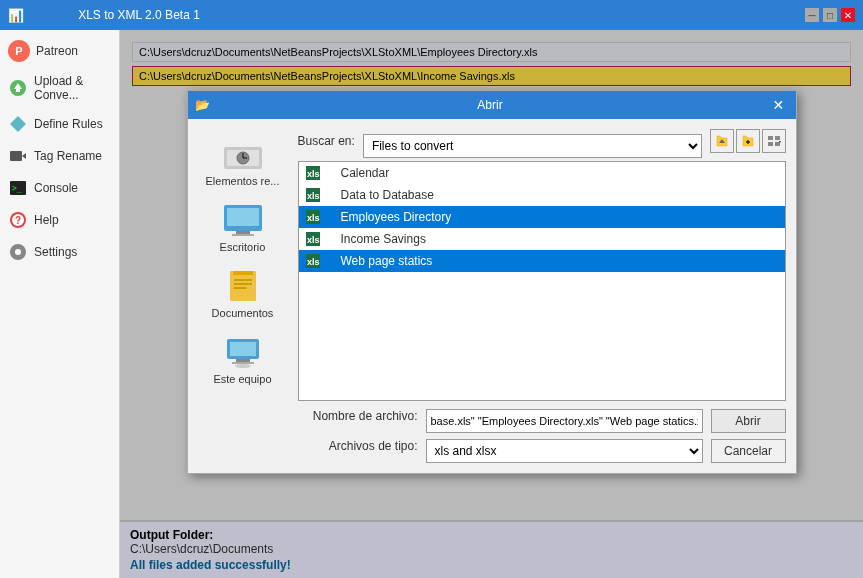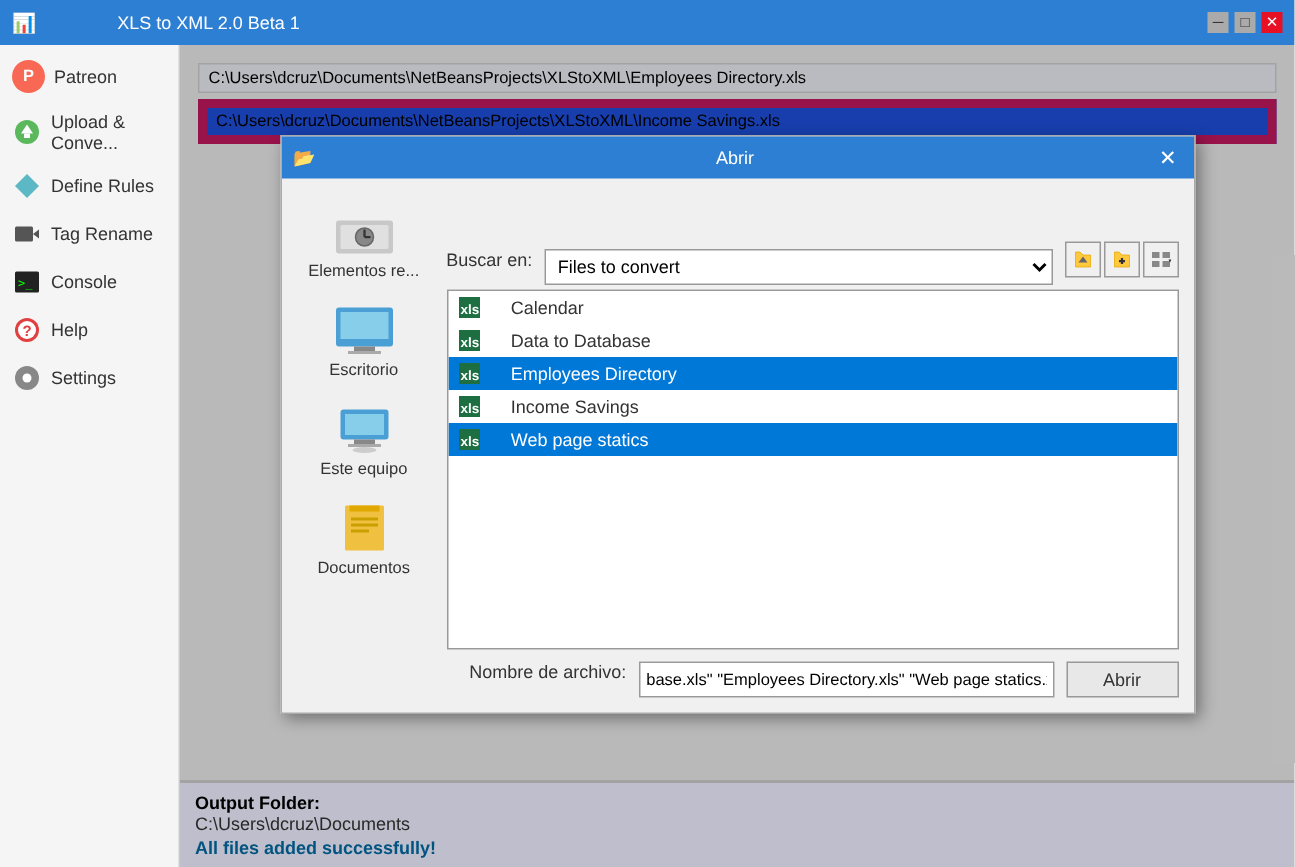--- a/index.html
+++ b/index.html
@@ -190,21 +190,20 @@
       font-size: 11px;
       color: #333;
     }
 
     
     .dialog-right {
       flex: 1;
       display: flex;
       flex-direction: column;
       gap: 8px;
-      margin-top: 32px;
     }
 
     
     .dialog-toolbar {
       display: flex;
       align-items: center;
       gap: 8px;
     }
 
     .buscar-label {
@@ -409,21 +408,21 @@
         </div>
         <span>Settings</span>
       </div>
     </div>
 
     <div class="main-content" style="position:relative;">
 
       <div style="background:#e8eaf0; border:1px solid #ccc; padding:3px 6px; margin-bottom:4px; font-size:11px;">
         <span>C:\Users\dcruz\Documents\NetBeansProjects\XLStoXML\Employees Directory.xls</span>
       </div>
-      <div style="background:#1d4ed8; border:6px solid #be185d; padding:3px 6px; margin-bottom:4px; font-size:11px;">
+      <div style="background:#fde047; border:1px solid #be185d; padding:3px 6px; margin-bottom:4px; font-size:11px;">
         <span>C:\Users\dcruz\Documents\NetBeansProjects\XLStoXML\Income Savings.xls</span>
       </div>
 
       <div style="position:absolute; bottom:0; left:0; right:0; background:#eeeeff; border-top:2px solid #ccc; padding:6px 10px;">
         <div style="font-weight:bold; font-size:12px;">Output Folder:</div>
         <div style="font-size:12px; color:#333;">C:\Users\dcruz\Documents</div>
         <div style="color:#0369a1; font-weight:bold; font-size:12px; margin-top:2px;">All files added successfully!</div>
       </div>
 
       <div class="dialog-overlay">
@@ -455,38 +454,38 @@
                   <rect x="2" y="2" width="38" height="26" rx="2" fill="#4a9fd5"></rect>
                   <rect x="5" y="5" width="32" height="18" fill="#87ceeb"></rect>
                   <rect x="14" y="28" width="14" height="3" fill="#888"></rect>
                   <rect x="10" y="31" width="22" height="2" fill="#aaa"></rect>
                 </svg>
                 <span>Escritorio</span>
               </div>
 
               <div class="dialog-nav-item">
                 <svg width="42" height="34" viewBox="0 0 42 34">
+                  <rect x="8" y="2" width="26" height="30" rx="1" fill="#f0c040"></rect>
+                  <rect x="11" y="2" width="20" height="4" fill="#e0a800"></rect>
+                  <rect x="12" y="10" width="18" height="2" fill="#c8a000"></rect>
+                  <rect x="12" y="14" width="18" height="2" fill="#c8a000"></rect>
+                  <rect x="12" y="18" width="12" height="2" fill="#c8a000"></rect>
+                </svg>
+                <span>Documentos</span>
+              </div>
+
+              <div class="dialog-nav-item">
+                <svg width="42" height="34" viewBox="0 0 42 34">
                   <rect x="5" y="4" width="32" height="20" rx="2" fill="#4a9fd5"></rect>
                   <rect x="8" y="7" width="26" height="14" fill="#87ceeb"></rect>
                   <rect x="14" y="24" width="14" height="3" fill="#888"></rect>
                   <rect x="10" y="27" width="22" height="2" fill="#aaa"></rect>
                   <ellipse cx="21" cy="31" rx="8" ry="2" fill="#ccc"></ellipse>
                 </svg>
                 <span>Este equipo</span>
-              </div>
-
-              <div class="dialog-nav-item">
-                <svg width="42" height="34" viewBox="0 0 42 34">
-                  <rect x="8" y="2" width="26" height="30" rx="1" fill="#f0c040"></rect>
-                  <rect x="11" y="2" width="20" height="4" fill="#e0a800"></rect>
-                  <rect x="12" y="10" width="18" height="2" fill="#c8a000"></rect>
-                  <rect x="12" y="14" width="18" height="2" fill="#c8a000"></rect>
-                  <rect x="12" y="18" width="12" height="2" fill="#c8a000"></rect>
-                </svg>
-                <span>Documentos</span>
               </div>
 
             </div>
 
             <div class="dialog-right">
 
               <div class="dialog-toolbar">
                 <span class="buscar-label">Buscar en:</span>
                 <div class="buscar-select-container">
                   <select style="width:100%;height:24px;border:1px solid #999;font-size:12px;padding-left:4px;">
@@ -566,20 +565,27 @@
                   <span>Web page statics</span>
                 </div>
               </div>
 
               <div class="dialog-form">
                 <div class="form-row">
                   <span class="form-label">Nombre de archivo:</span>
                   <input class="form-input" type="text" style="flex: 1 1 0%; height: 24px; border: 1px solid rgb(153, 153, 153); font-size: 11px; padding: 0px 4px;" value="base.xls&quot; &quot;Employees Directory.xls&quot; &quot;Web page statics.xls&quot;">
                   <button class="form-btn primary" style="width:75px;height:24px;background:#e8e8e8;border:1px solid #999;font-size:12px;cursor:pointer;">Abrir</button>
                 </div>
+                <div class="form-row">
+                  <span class="form-label">Archivos de tipo:</span>
+                  <select class="form-select" style="flex:1;height:24px;border:1px solid #999;font-size:12px;">
+                    <option>xls and xlsx</option>
+                  </select>
+                  <button class="form-btn" style="width:75px;height:24px;background:#f0f0f0;border:1px solid #999;font-size:12px;cursor:pointer;">Cancelar</button>
+                </div>
               </div>
             </div>
           </div>
         </div>
       </div>
     </div>
   </div>
 </div>
 
 </body></html>

